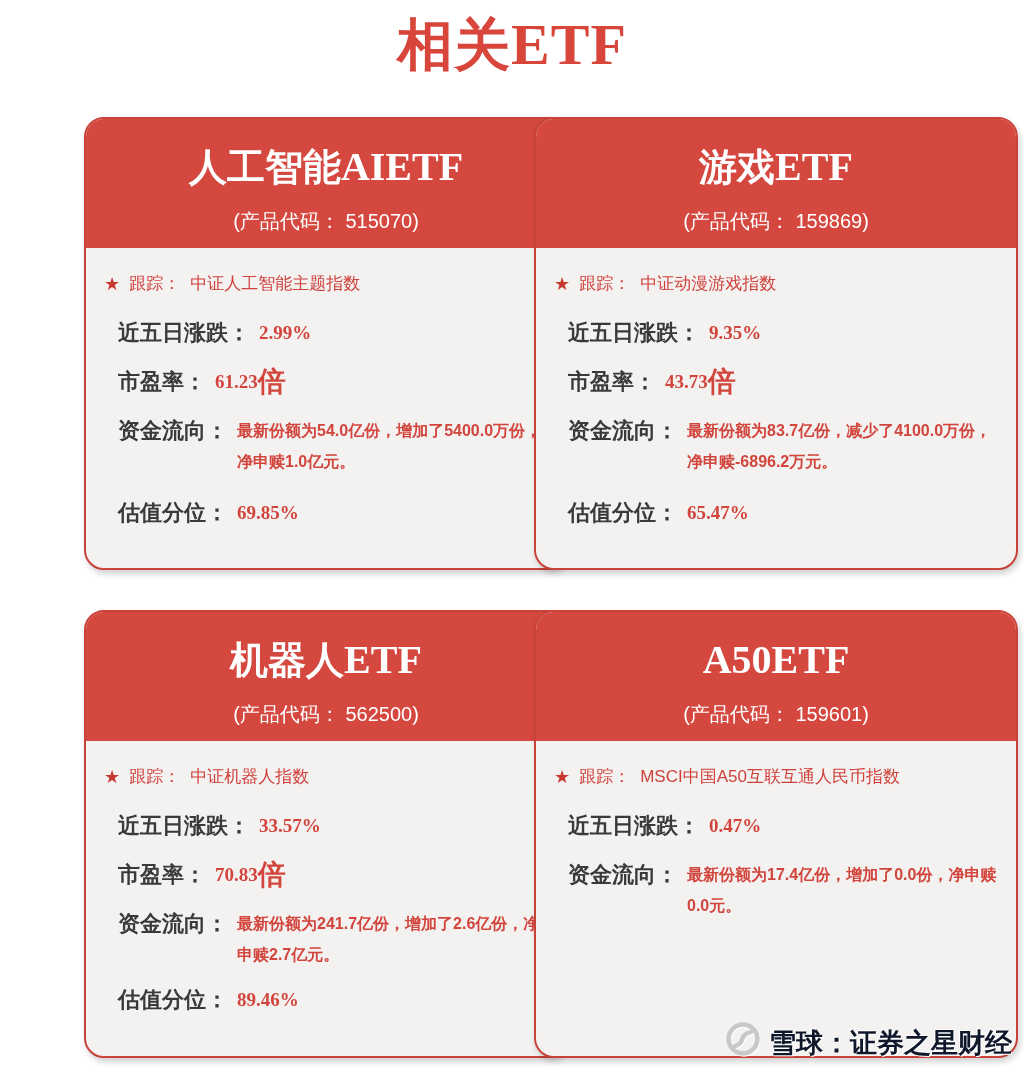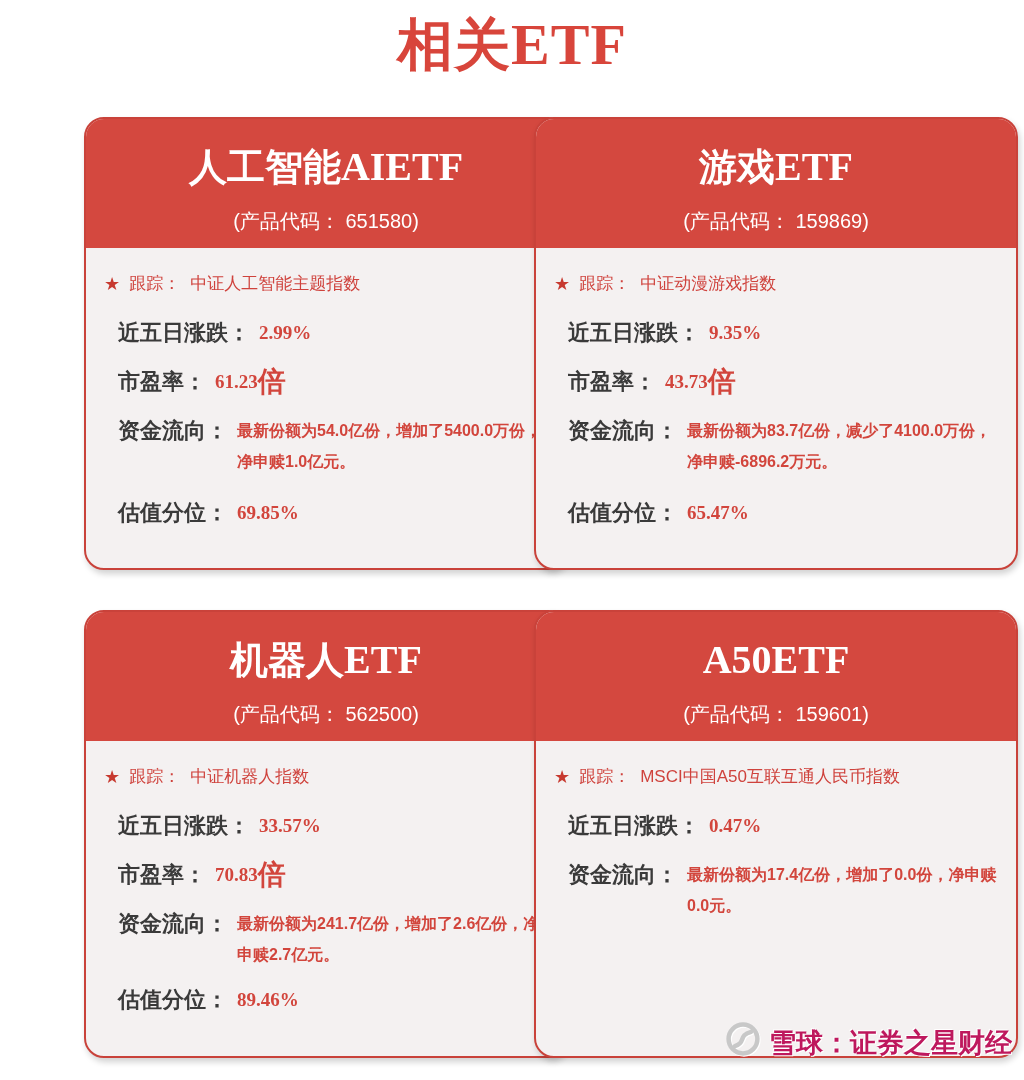--- a/index.html
+++ b/index.html
@@ -104,21 +104,21 @@
   .flow-value {
     font-family:"Liberation Sans", sans-serif;
     font-size:16px; line-height:31px;
     margin-left:9px;
     color:#d2453c; font-weight:bold;
   }
   
   .watermark {
     position:absolute; right:12px; bottom:16px;
     display:flex; align-items:center;
-    color:#be185d;
+    color:#0f172a;
     font-size:27px; font-weight:bold;
     text-shadow:1px 1px 0 #ffffff, -1px -1px 0 #ffffff;
     white-space:nowrap;
     margin-top:32px;
   }
   .watermark-logo { margin-right:8px; filter:drop-shadow(1px 1px 0 #ffffff); }
 </style>
 </head>
 <body>
 
@@ -126,21 +126,21 @@
 
   <div class="main-title">
     <span class="zh">相关</span><span class="en">ETF</span>
   </div>
 
   <div class="card card-1">
     <div class="card-header">
       <div class="card-name">
         <span class="zh">人工智能</span><span class="en">AIETF</span>
       </div>
-      <div class="card-code">(产品代码： 651580)</div>
+      <div class="card-code">(产品代码： 515070)</div>
     </div>
     <div class="card-body">
       <div class="track-row">
         <span class="star-icon">★</span>
         <span class="track-label">跟踪：</span>
         <span>中证人工智能主题指数</span>
       </div>
       <div class="data-row">
         <span class="row-label">近五日涨跌：</span>
         <span class="row-value num-value">2.99%</span>

